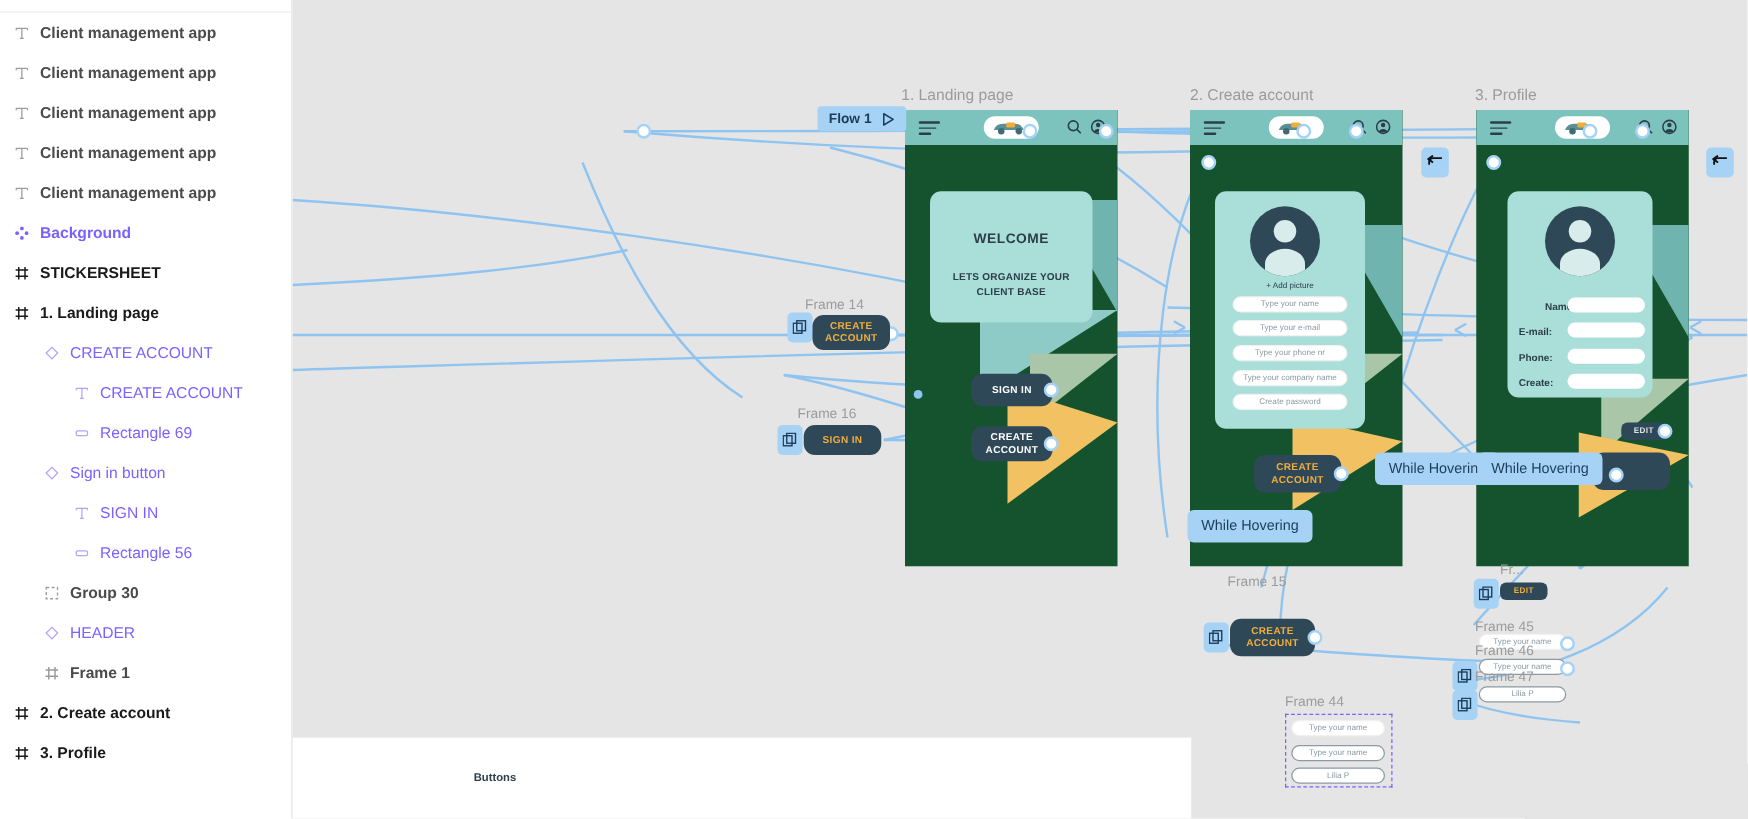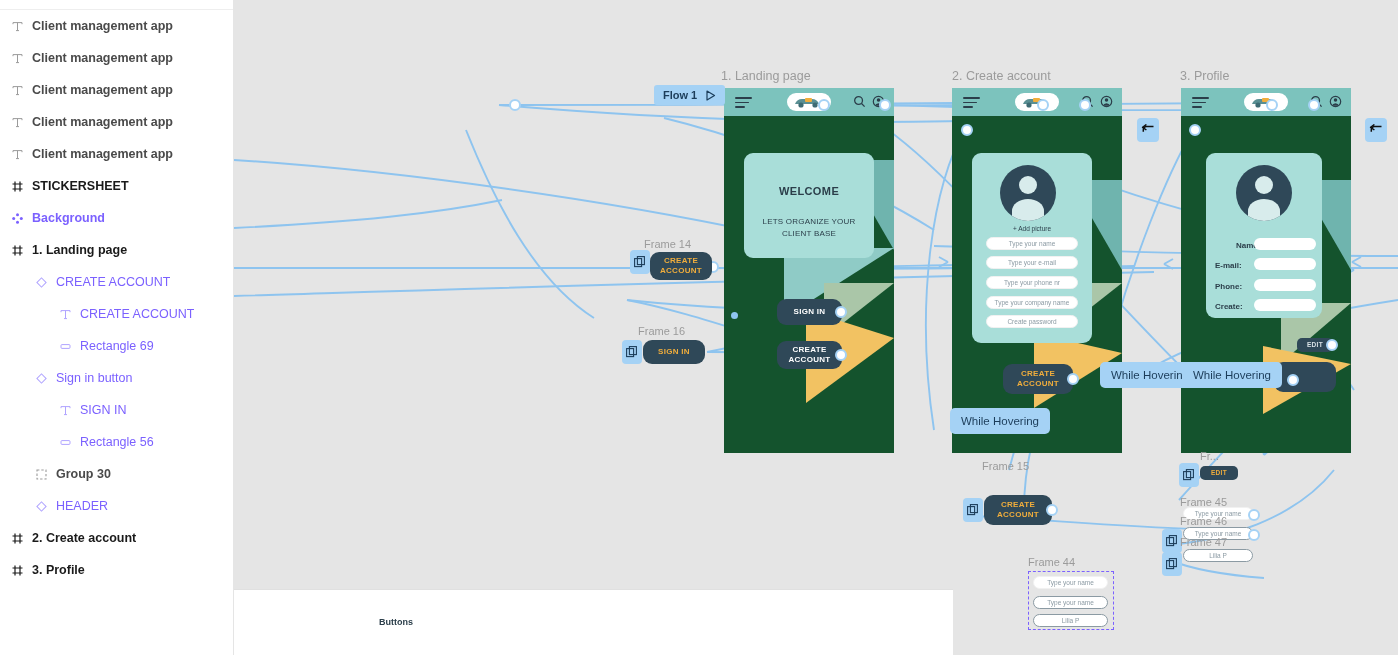--- a/index.html
+++ b/index.html
@@ -77,21 +77,21 @@
 
   .card {
     position: absolute; background: #a9ded9; border-radius: 9px;
   }
   .welcome-ttl {
     position:absolute; width:100%; text-align:center;
     font-size: 11px; font-weight: bold; color:#2b3e4a; letter-spacing:.4px;
   }
   .welcome-sub {
     position:absolute; width:100%; text-align:center;
-    font-size: 8px; font-weight: normal; color:#2b3e4a; line-height:12px; letter-spacing:.2px;
+    font-size: 8px; font-weight: bold; color:#2b3e4a; line-height:12px; letter-spacing:.2px;
   }
   .tri { position:absolute; }
 
   .avatar { position:absolute; border-radius:50%; background:#2f4858; overflow:hidden; }
   .avatar .head { position:absolute; border-radius:50%; background:#d8ecec; }
   .avatar .body { position:absolute; border-radius:50% 50% 0 0; background:#d8ecec; }
   .addpic {
     position:absolute; width:100%; text-align:center;
     font-size:6.5px; color:#2b3e4a;
   }
@@ -198,47 +198,47 @@
           <span class="lbl">Client management app</span>
         </div>
         <div class="layer-row depth-0 muted">
           <span class="ico" style="color: rgb(155, 155, 155);">
             <svg class="g" width="11" height="11" viewBox="0 0 11 11">
               <path d="M1 1.6 h9 M1 1.6 v1.6 M10 1.6 v1.6 M5.5 1.6 v8 M4 9.6 h3" fill="none" stroke="currentColor" stroke-width="1"></path>
             </svg>
           </span>
           <span class="lbl">Client management app</span>
         </div>
-        <div class="layer-row depth-0 bold">
-          <span class="ico" style="color: rgb(26, 26, 26);">
-            <svg class="g" width="11" height="11" viewBox="0 0 11 11">
-              <path d="M3 0.5 v10 M8 0.5 v10 M0.5 3 h10 M0.5 8 h10" fill="none" stroke="currentColor" stroke-width="1.2"></path>
-            </svg>
-          </span>
-          <span class="lbl">STICKERSHEET</span>
-        </div>
         <div class="layer-row depth-0 purple-bold">
           <span class="ico" style="color: rgb(123, 97, 255);">
             <svg class="g" width="11" height="11" viewBox="0 0 11 11">
               <g fill="currentColor">
                 <circle cx="5.5" cy="1.7" r="1.5"></circle>
                 <circle cx="5.5" cy="9.3" r="1.5"></circle>
                 <circle cx="1.7" cy="5.5" r="1.5"></circle>
                 <circle cx="9.3" cy="5.5" r="1.5"></circle>
               </g>
             </svg>
           </span>
           <span class="lbl">Background</span>
         </div>
         <div class="layer-row depth-0 bold">
           <span class="ico" style="color: rgb(26, 26, 26);">
             <svg class="g" width="11" height="11" viewBox="0 0 11 11">
               <path d="M3 0.5 v10 M8 0.5 v10 M0.5 3 h10 M0.5 8 h10" fill="none" stroke="currentColor" stroke-width="1.2"></path>
             </svg>
           </span>
+          <span class="lbl">STICKERSHEET</span>
+        </div>
+        <div class="layer-row depth-0 bold">
+          <span class="ico" style="color: rgb(26, 26, 26);">
+            <svg class="g" width="11" height="11" viewBox="0 0 11 11">
+              <path d="M3 0.5 v10 M8 0.5 v10 M0.5 3 h10 M0.5 8 h10" fill="none" stroke="currentColor" stroke-width="1.2"></path>
+            </svg>
+          </span>
           <span class="lbl">1. Landing page</span>
         </div>
         <div class="layer-row depth-1 purple">
           <span class="ico" style="color: rgb(176, 164, 255);">
             <svg class="g" width="11" height="11" viewBox="0 0 11 11">
               <rect x="5.5" y="0.9" width="6.5" height="6.5" transform="rotate(45 5.5 0.9)" fill="none" stroke="currentColor" stroke-width="1"></rect>
             </svg>
           </span>
           <span class="lbl">CREATE ACCOUNT</span>
         </div>
@@ -290,20 +290,28 @@
           </span>
           <span class="lbl">Group 30</span>
         </div>
         <div class="layer-row depth-1 purple">
           <span class="ico" style="color: rgb(176, 164, 255);">
             <svg class="g" width="11" height="11" viewBox="0 0 11 11">
               <rect x="5.5" y="0.9" width="6.5" height="6.5" transform="rotate(45 5.5 0.9)" fill="none" stroke="currentColor" stroke-width="1"></rect>
             </svg>
           </span>
           <span class="lbl">HEADER</span>
+        </div>
+        <div class="layer-row depth-1 muted">
+          <span class="ico" style="color: rgb(155, 155, 155);">
+            <svg class="g" width="11" height="11" viewBox="0 0 11 11">
+              <path d="M3 0.5 v10 M8 0.5 v10 M0.5 3 h10 M0.5 8 h10" fill="none" stroke="currentColor" stroke-width="1.2"></path>
+            </svg>
+          </span>
+          <span class="lbl">Frame 1</span>
         </div>
         <div class="layer-row depth-0 bold">
           <span class="ico" style="color: rgb(26, 26, 26);">
             <svg class="g" width="11" height="11" viewBox="0 0 11 11">
               <path d="M3 0.5 v10 M8 0.5 v10 M0.5 3 h10 M0.5 8 h10" fill="none" stroke="currentColor" stroke-width="1.2"></path>
             </svg>
           </span>
           <span class="lbl">2. Create account</span>
         </div>
         <div class="layer-row depth-0 bold">

